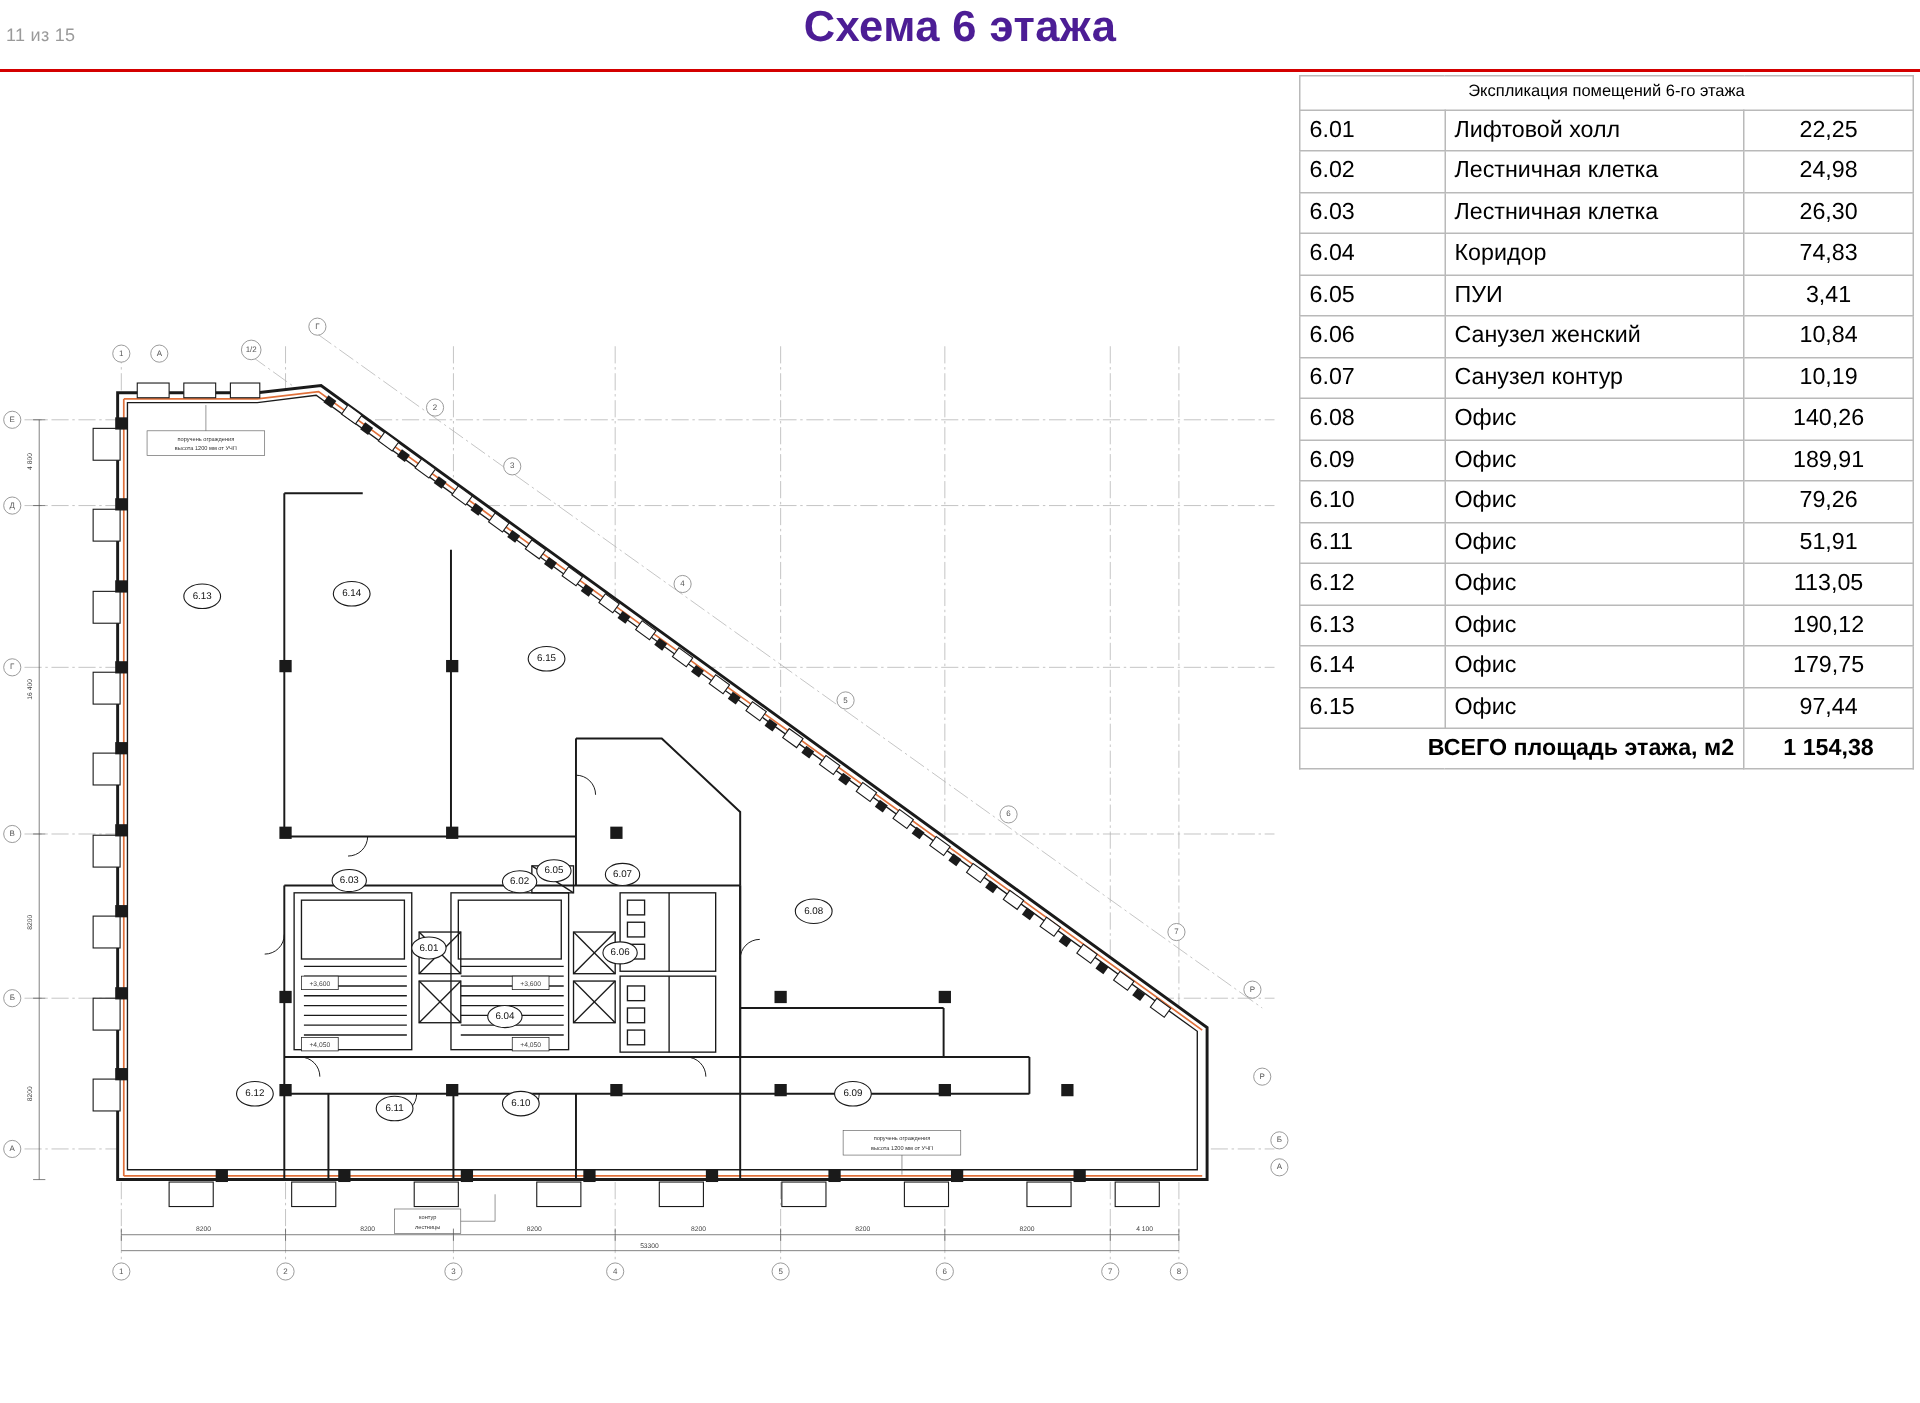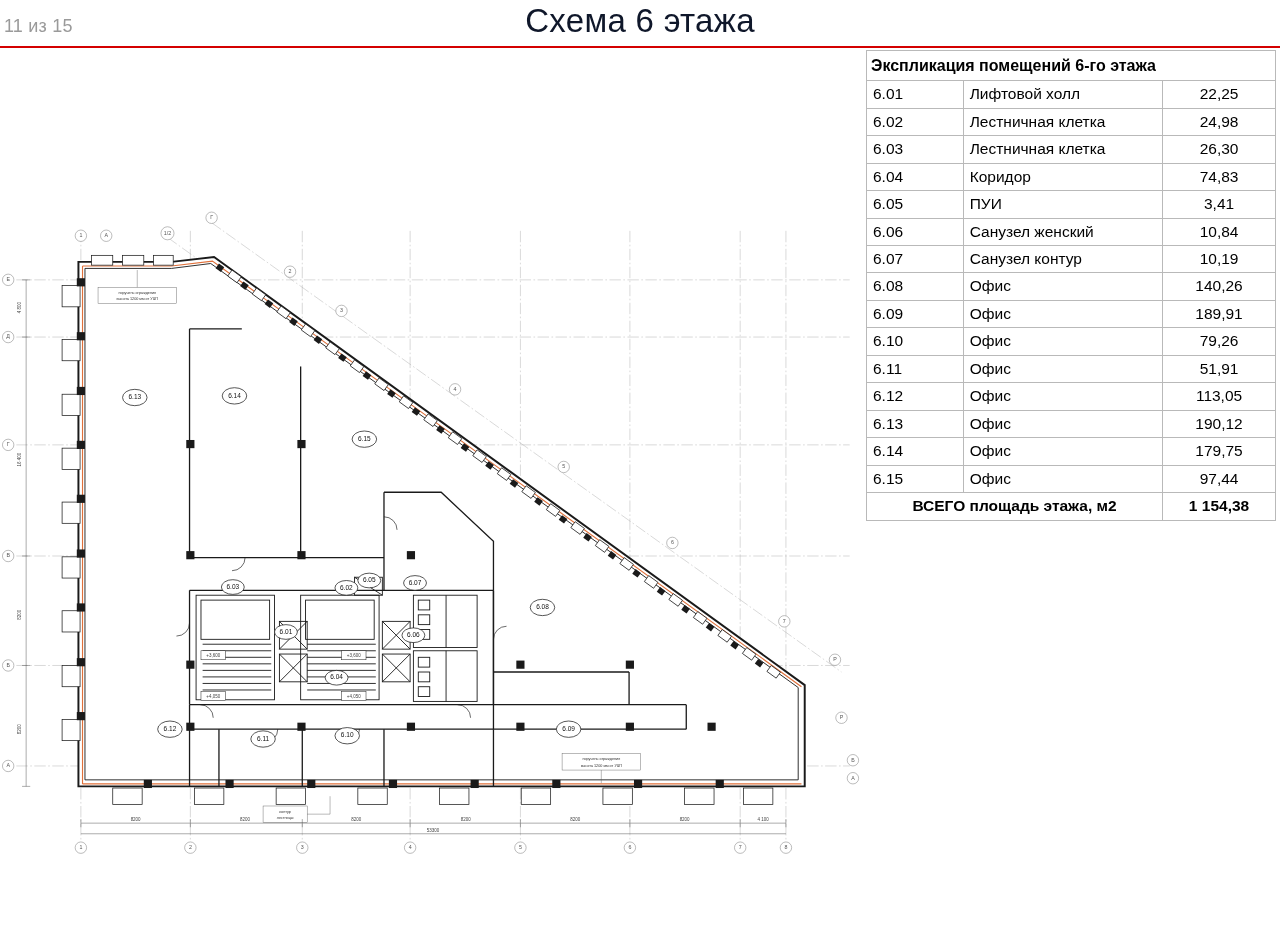--- a/index.html
+++ b/index.html
@@ -13,33 +13,33 @@
     position: relative;
     font-family: "Liberation Sans", sans-serif;
     overflow: hidden;
   }
 
   
   .slide-counter {
     position: absolute;
     left: 4px;
     top: 16px;
-    font-size: 18px;
+    font-size: 12px;
     color: #9a9a9a;
     letter-spacing: 0.2px;
   }
   .slide-title {
     position: absolute;
     left: 0;
     top: 2px;
     width: 1280px;
     text-align: center;
-    font-size: 33px;
-    font-weight: normal;
-    color: #0f172a;
+    font-size: 29px;
+    font-weight: bold;
+    color: #4c1d95;
     letter-spacing: 0.3px;
   }
   .title-rule {
     position: absolute;
     left: 0;
     top: 46px;
     width: 1280px;
     height: 2px;
     background: #d40000;
   }
@@ -54,39 +54,40 @@
     font-size: 15.5px;
     color: #000;
   }
   .explication td, .explication th {
     border: 1px solid #b9b9b9;
     padding: 2px 6px;
     vertical-align: middle;
     line-height: 1.45;
   }
   .explication .caption {
-    font-weight: bold;
-    font-size: 16px;
+    font-weight: normal;
+    text-align: center;
+    font-size: 11px;
     border-bottom: 1px solid #b9b9b9;
     padding: 3px 4px;
   }
   .explication .hdr td {
     font-weight: bold;
     text-align: center;
     font-size: 16px;
   }
   .col-num   { width: 94px; text-align: left; }
   .col-name  { width: 206px; text-align: left; }
   .col-area  { width: 110px; text-align: center; }
   .total-row td {
     font-weight: bold;
   }
   .total-label-wide {
     font-weight: bold;
-    text-align: center;
+    text-align: right;
   }
   .total-value {
     font-weight: bold;
     text-align: center;
   }
 
   
   .plan {
     position: absolute;
     left: 0;

